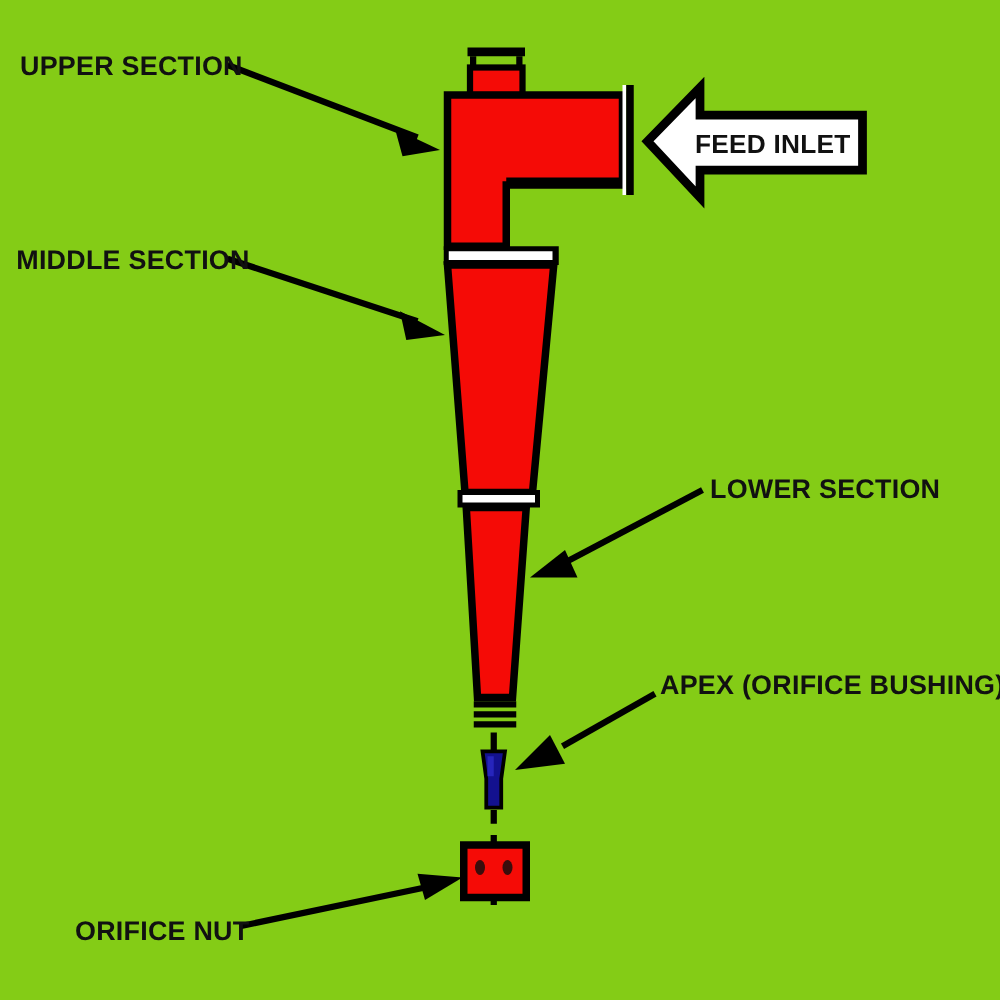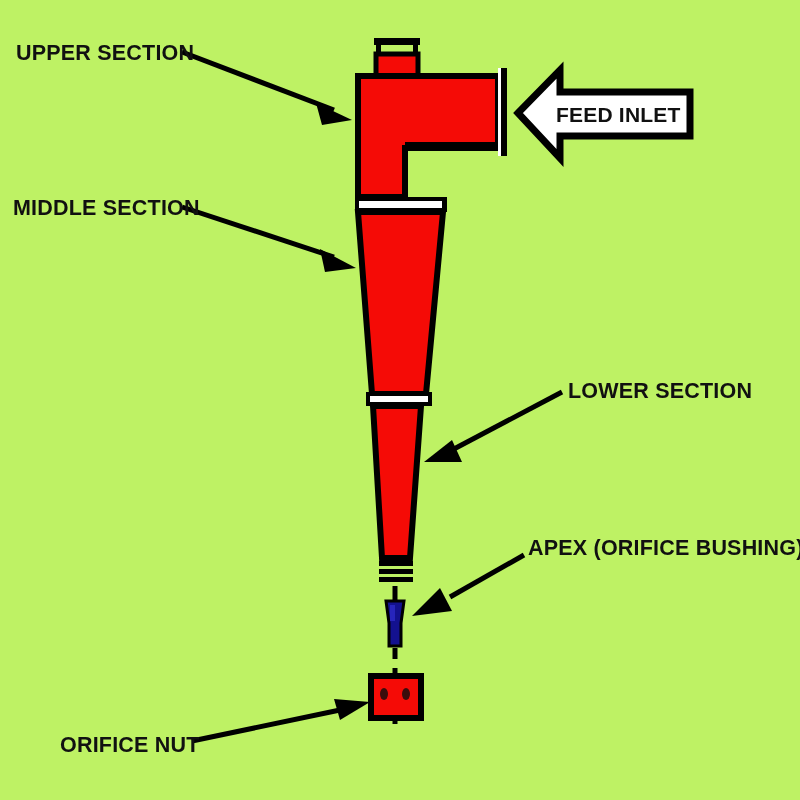--- a/index.html
+++ b/index.html
@@ -4,21 +4,21 @@
 <style>
   html, body {
     margin: 0;
     padding: 0;
     background: #ffffff;
   }
   #canvas {
     position: relative;
     width: 800px;
     height: 800px;
-    background: #bef264;
+    background: #84cc16;
     overflow: hidden;
     font-family: "Liberation Sans", sans-serif;
   }
   #diagram-svg {
     position: absolute;
     top: 0;
     left: 0;
     width: 800px;
     height: 800px;
   }

